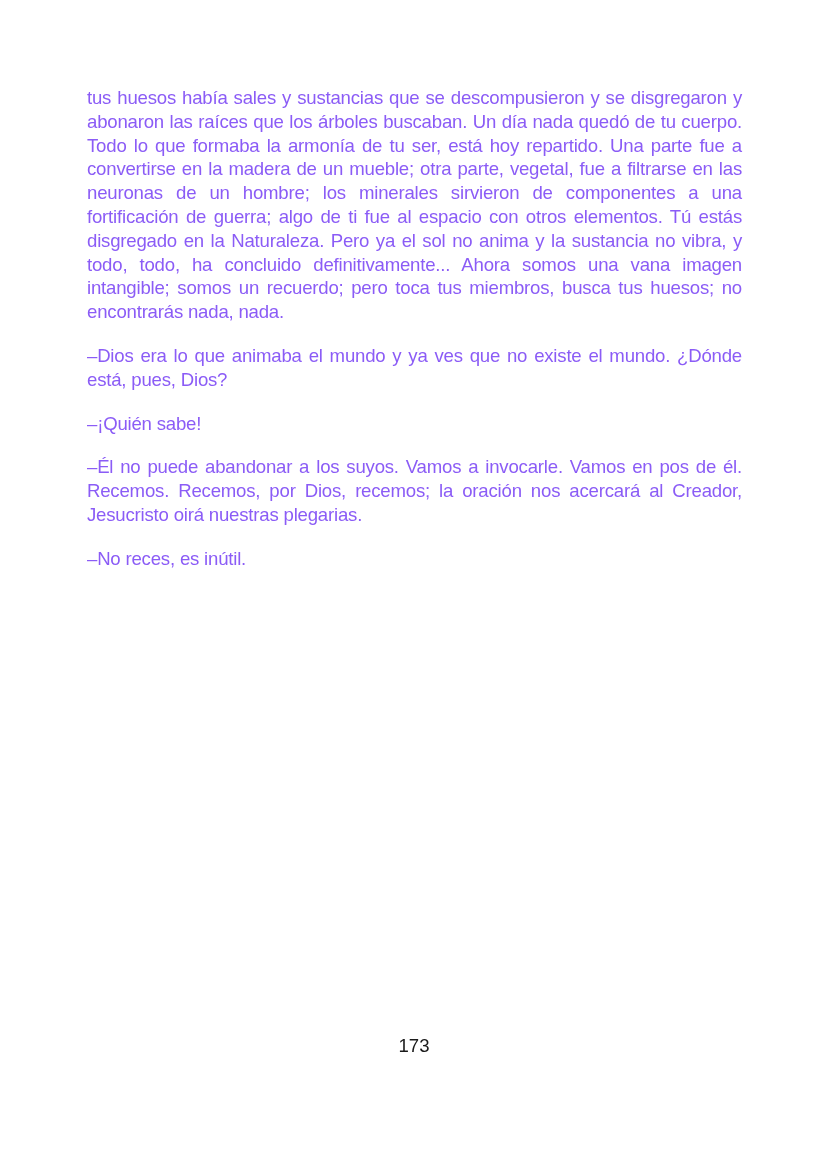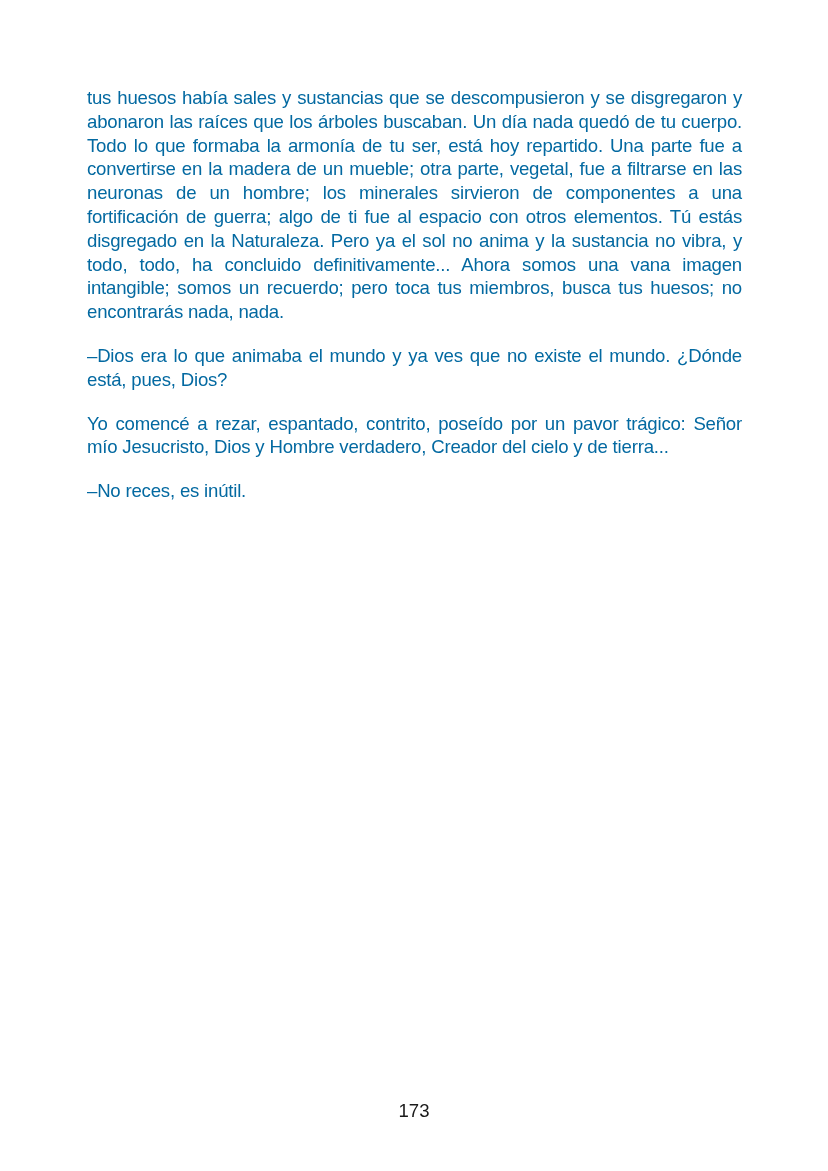--- a/index.html
+++ b/index.html
@@ -14,42 +14,43 @@
       overflow: hidden;
     }
     .page {
       position: absolute;
       left: 87px;
       top: 86px;
       width: 655px;
       font-family: "Liberation Sans", sans-serif;
       font-size: 18.6px;
       line-height: 23.8px;
-      color: #0369a1;
+      color: #8b5cf6;
       letter-spacing: -0.2px;
     }
     .para {
       margin: 0 0 20px 0;
       text-align: justify;
       text-align-last: left;
     }
     .page-number {
       position: absolute;
       left: 0;
       width: 828px;
-      top: 1100px;
+      top: 1035px;
       text-align: center;
       font-family: "Liberation Sans", sans-serif;
       font-size: 18.6px;
       color: #1a1a1a;
     }
   </style>
 </head>
 <body>
 
 <div class="page">
   <p class="para">tus huesos había sales y sustancias que se descompusieron y se disgregaron y abonaron las raíces que los árboles buscaban. Un día nada quedó de tu cuerpo. Todo lo que formaba la armonía de tu ser, está hoy repartido. Una parte fue a convertirse en la madera de un mueble; otra parte, vegetal, fue a filtrarse en las neuronas de un hombre; los minerales sirvieron de componentes a una fortificación de guerra; algo de ti fue al espacio con otros elementos. Tú estás disgregado en la Naturaleza. Pero ya el sol no anima y la sustancia no vibra, y todo, todo, ha concluido definitivamente... Ahora somos una vana imagen intangible; somos un recuerdo; pero toca tus miembros, busca tus huesos; no encontrarás nada, nada.</p>
   <p class="para">–Dios era lo que animaba el mundo y ya ves que no existe el mundo. ¿Dónde está, pues, Dios?</p>
-  <p class="para">Yo comencé a rezar, espantado, contrito, poseído por un pavor trágico: Señor mío Jesucristo, Dios y Hombre verdadero, Creador del cielo y de tierra...</p>
+  <p class="para">–¡Quién sabe!</p>
+  <p class="para">–Él no puede abandonar a los suyos. Vamos a invocarle. Vamos en pos de él. Recemos. Recemos, por Dios, recemos; la oración nos acercará al Creador, Jesucristo oirá nuestras plegarias.</p>
   <p class="para">–No reces, es inútil.</p>
 </div>
 
 <div class="page-number">173</div>
 
 </body></html>

